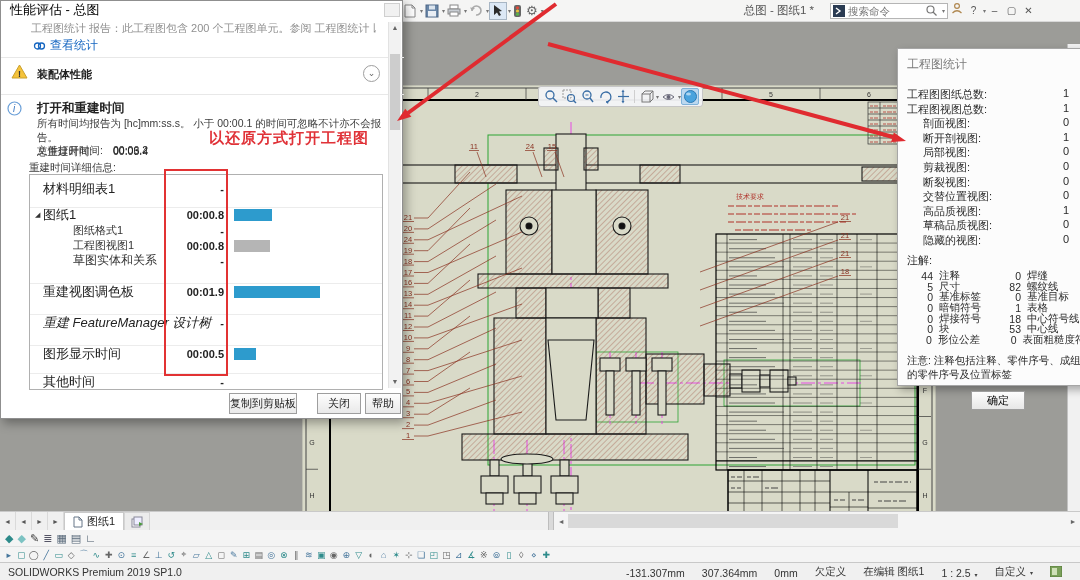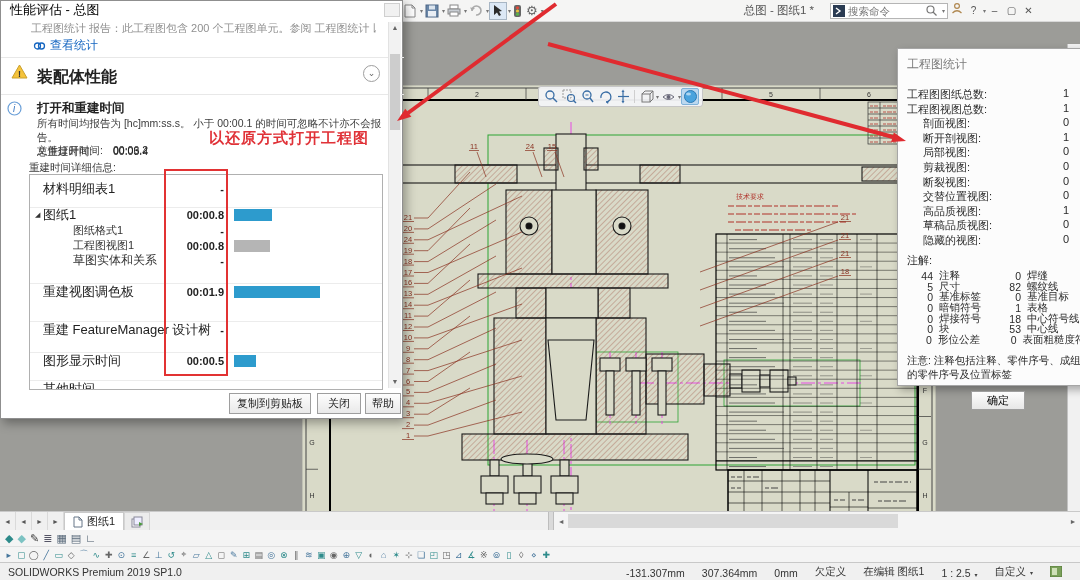--- a/index.html
+++ b/index.html
@@ -25,21 +25,21 @@
 .scroll-arrow{height:12px;line-height:12px}
 #vs-down{position:absolute;bottom:0;left:0;width:100%}
 
 #perf-dialog{position:absolute;left:0;top:0;width:403px;height:419px;background:#fff;border:1px solid #8f8f8f;box-shadow:3px 4px 10px rgba(0,0,0,.35);z-index:10}
 #pd-title{position:absolute;left:9px;top:0;font-size:13px;color:#000000}
 #pd-close{position:absolute;right:2px;top:2px;width:16px;height:14px;background:#f1f1f1;border:1px solid #cfcfcf;font-size:8px;color:#999;text-align:center;line-height:12px}
 #pd-summary{position:absolute;left:30px;top:20px;width:345px;height:12px;overflow:hidden;white-space:nowrap;color:#909090;font-size:11px}
 #pd-link{position:absolute;left:32px;top:36px;display:flex;align-items:center;gap:4px;color:#1465c0;font-size:12px}
 .hr{position:absolute;left:0;width:403px;height:1px;background:#e8e8e8}
 #pd-warn{position:absolute;left:10px;top:63px}
-#pd-sec1{position:absolute;left:36px;top:66px;font-size:16px;font-weight:bold;color:#222}
+#pd-sec1{position:absolute;left:36px;top:66px;font-size:11px;font-weight:bold;color:#222}
 #pd-chevron{position:absolute;left:362px;top:64px;width:17px;height:17px;border:1px solid #9e9e9e;border-radius:50%;color:#666;font-size:9px;text-align:center;line-height:15px}
 #pd-info{position:absolute;left:6px;top:100px}
 #pd-sec2{position:absolute;left:36px;top:99px;font-size:12.5px;font-weight:bold;color:#222}
 #pd-note{position:absolute;left:36px;top:116px;font-size:10.5px;color:#3c3c3c}
 .pd-kv{position:absolute;left:36px;font-size:10.5px;color:#3c3c3c;display:flex}
 .pd-kv .k{width:76px}
 .pd-kv .v{color:#222}
 #pd-annot{position:absolute;left:208px;top:128px;font-size:15px;font-weight:bold;color:#e03238;letter-spacing:1px;white-space:nowrap}
 #pd-details{position:absolute;left:28px;top:160px;font-size:10.5px;color:#3c3c3c}
 #perf-box{position:absolute;left:28px;top:173px;width:354px;height:216px;border:1px solid #b0b0b0;overflow:hidden;background:#fff}
@@ -713,39 +713,39 @@
         <span class="pexp"></span>
         <span class="plabel" style="padding-left: 30px; font-size: 12px; color: rgb(51, 51, 51);">草图实体和关系</span>
         <span class="pvalue">-</span>
       </div>
       <div class="prow sep" style="margin-top: 16px; height: 16px;">
         <span class="pexp"></span>
         <span class="plabel" style="padding-left: 0px;">重建视图调色板</span>
         <span class="pvalue">00:01.9</span>
         <div class="pbar" style="width: 86px; background: rgb(45, 155, 205);"></div>
       </div>
-      <div class="prow sep" style="margin-top: 22px; height: 16px;">
+      <div class="prow sep" style="margin-top: 15px; height: 16px; font-style: italic;">
         <span class="pexp"></span>
         <span class="plabel" style="padding-left: 0px;">重建 FeatureManager 设计树</span>
         <span class="pvalue">-</span>
       </div>
       <div class="prow sep" style="margin-top: 15px; height: 16px;">
         <span class="pexp"></span>
         <span class="plabel" style="padding-left: 0px;">图形显示时间</span>
         <span class="pvalue">00:00.5</span>
         <div class="pbar" style="width: 22px; background: rgb(45, 155, 205);"></div>
       </div>
       <div class="prow sep" style="margin-top: 12px; height: 16px;">
         <span class="pexp"></span>
         <span class="plabel" style="padding-left: 0px;">其他时间</span>
         <span class="pvalue">-</span>
       </div>
     </div>
   <div id="red-box"></div>
-  <button class="dbtn" style="left:228px;width:82px">复制到剪贴板</button>
+  <button class="dbtn" style="left:228px;width:68px">复制到剪贴板</button>
   <button class="dbtn" style="left:316px;width:44px">关闭</button>
   <button class="dbtn" style="left:364px;width:36px">帮助</button>
   <div id="dlg-scroll">
     <div class="scroll-arrow">▲</div>
     <div id="dlg-thumb"></div>
     <div id="dlg-down" class="scroll-arrow">▼</div>
   </div>
 </div>
 
 <div id="stats-panel">

